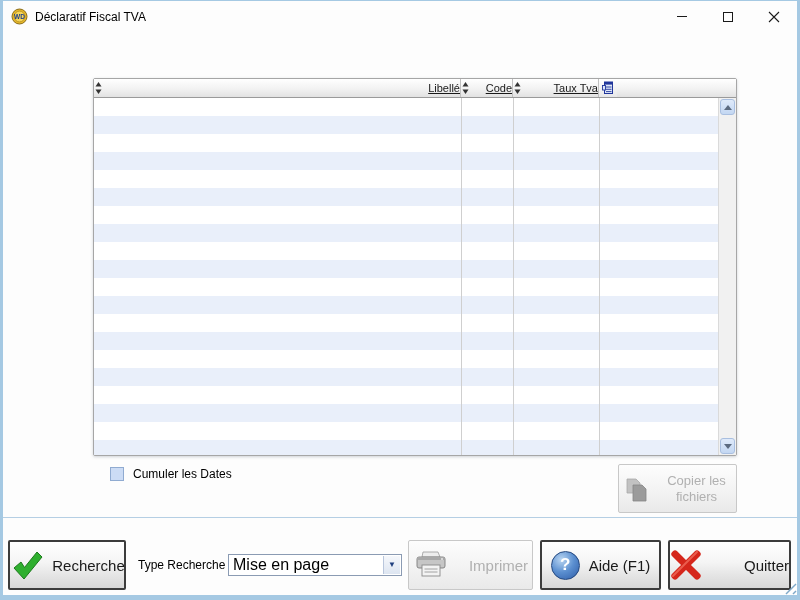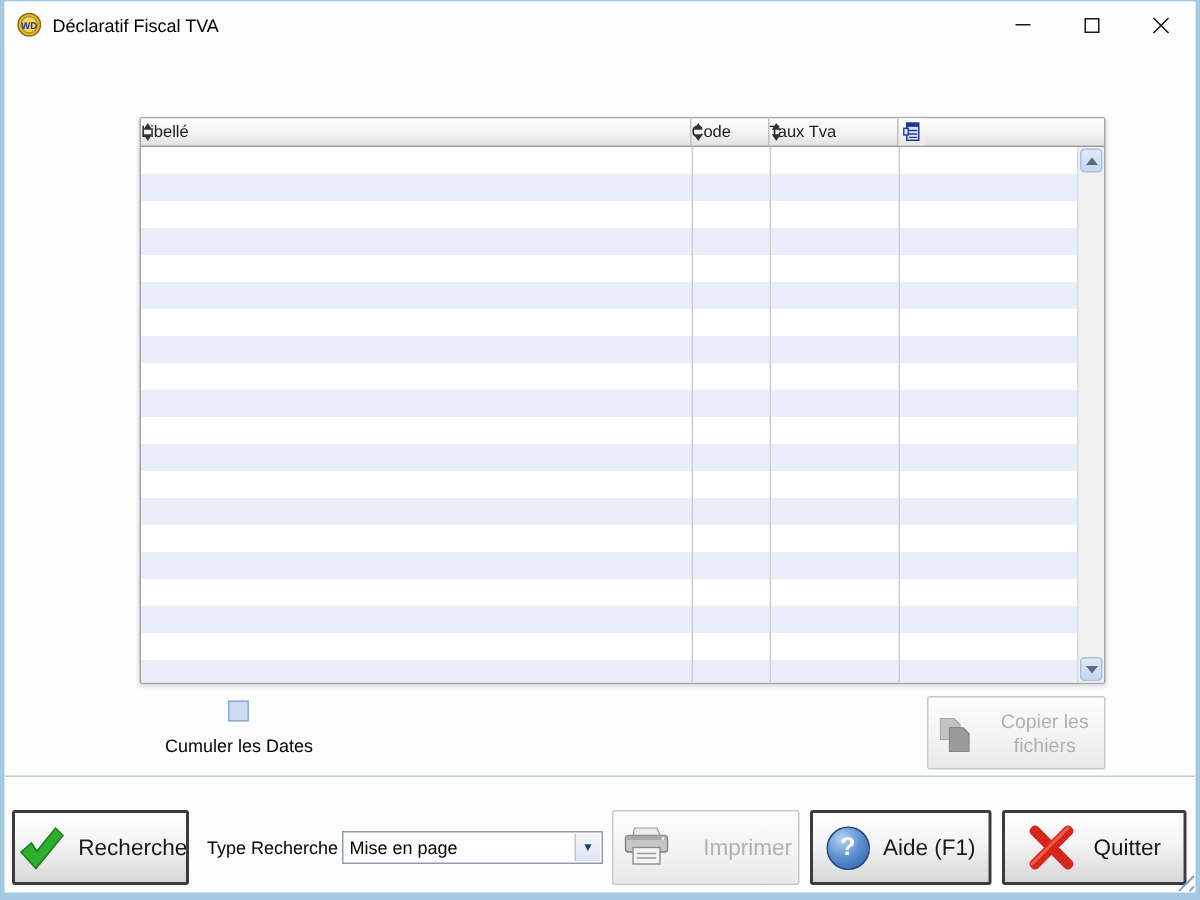--- a/index.html
+++ b/index.html
@@ -23,22 +23,22 @@
 
   
   .grid{
     position:absolute; left:90px; top:77px; width:644px; height:378px;
     background:#ffffff; border:1px solid #a6a6a6; border-radius:2px;
     box-shadow:0 1px 3px rgba(120,130,140,0.35);
   }
   .grid-header{ position:absolute; top:0; left:0; right:0; height:19px; display:flex;
     background:linear-gradient(180deg,#ffffff 0%,#f2f2f2 55%,#e2e2e2 100%);
     border-bottom:1px solid #9a9a9a; }
-  .hcell{ position:relative; display:flex; align-items:center; justify-content:flex-start;
-    font-size:11px; color:#1a1a1a; border-right:1px solid #c0c0c0; cursor:pointer; }
+  .hcell{ position:relative; display:flex; align-items:center; justify-content:flex-end;
+    font-size:11px; color:#1a1a1a; border-right:1px solid #c0c0c0; cursor:pointer;text-decoration:underline; }
   .hcell .sort{ position:absolute; left:1px; top:3px; }
   .hc-0{ width:367px; } .hc-1{ width:52px; } .hc-2{ width:86px; } .hc-3{ width:120px; }
   .hcorner{ width:18px; display:flex; align-items:center; justify-content:center; cursor:pointer;
     background:linear-gradient(180deg,#ffffff 0%,#e8e8e8 100%); }
 
   .grid-body{
     position:absolute; top:19px; left:0; right:18px; bottom:0;
     background:repeating-linear-gradient(180deg,#ffffff 0px,#ffffff 18px,#e9effa 18px,#e9effa 36px);
   }
   .col-line{ position:absolute; top:19px; bottom:0; width:1px; background:#cfcfcf; }
@@ -47,53 +47,53 @@
   .vscroll{ position:absolute; top:19px; right:0; width:18px; bottom:0;
     background:#f1f1f1; border-left:1px solid #dadada; cursor:default; }
   .scroll-btn{ position:absolute; left:1px; right:1px; height:16px;
     background:linear-gradient(180deg,#dfeafa,#c3d7f2); border:1px solid #a9bfe0; border-radius:3px;
     display:flex; align-items:center; justify-content:center; cursor:pointer; }
   .scroll-up{ top:1px; } .scroll-down{ bottom:1px; }
   .tri-up{ width:0; height:0; border-left:4px solid transparent; border-right:4px solid transparent; border-bottom:5px solid #5c6b80; }
   .tri-down{ width:0; height:0; border-left:4px solid transparent; border-right:4px solid transparent; border-top:5px solid #5c6b80; }
 
   
-  .chk-field{ position:absolute; left:107px; top:466px; display:flex; align-items:center; gap:9px; cursor:pointer;flex-direction:column; }
+  .chk-field{ position:absolute; left:107px; top:466px; display:flex; align-items:center; gap:9px; cursor:pointer; }
   .chk-box{ width:14px; height:14px; background:#ccdcf5; border:1px solid #90abd1; }
   .chk-label{ font-size:12px; color:#000; }
 
   
   .btn{ position:absolute; display:flex; align-items:center; justify-content:center;
     border-radius:2px; cursor:pointer; font-size:15px; color:#1a1a1a;
     background:linear-gradient(180deg,#ffffff 0%,#f4f4f4 45%,#e6e6e6 70%,#d7d7d7 100%);
     border:2px solid #3c3c3c; }
   .btn .icon{ flex:0 0 auto; }
   .btn-disabled{ border:1px solid #c8c8c8; color:#b0b0b0;
     background:linear-gradient(180deg,#fdfdfd 0%,#f3f3f3 55%,#e9e9e9 100%); cursor:default; }
 
   .copy-btn{ left:615px; top:463px; width:119px; height:49px; font-size:13px; gap:6px; }
   .copy-btn .lbl{ width:72px; text-align:center; line-height:1.2; }
 
   .separator{ position:absolute; left:0; right:0; top:516px; height:1px; background:#b5cfe4; }
 
   .search-btn{ left:5px; top:539px; width:118px; height:50px; gap:7px; }
   .print-btn{ left:405px; top:539px; width:125px; height:50px; gap:20px; }
   .help-btn{ left:537px; top:539px; width:121px; height:50px; gap:9px; }
-  .quit-btn{ left:665px; top:539px; width:123px; height:50px; gap:12px; }
+  .quit-btn{ left:665px; top:539px; width:123px; height:50px; gap:12px;justify-content:space-between; }
 
   .help-glyph{ width:29px; height:29px; border-radius:50%;
     background:radial-gradient(circle at 35% 28%, #b9d5f1 0%, #5b8fd0 48%, #2d5ba6 100%);
     border:1px solid #24487f; color:#ffffff; font-weight:bold; font-size:17px;
     display:flex; align-items:center; justify-content:center; }
 
   .type-label{ position:absolute; left:135px; top:557px; font-size:12px; color:#000; }
 
   .combo{ position:absolute; left:225px; top:553px; width:174px; height:22px;
     background:#ffffff; border:1px solid #8b9bb3; cursor:pointer; }
-  .combo-value{ position:absolute; left:4px; top:0; line-height:20px; font-size:12px; color:#000; }
+  .combo-value{ position:absolute; left:4px; top:0; line-height:20px; font-size:16px; color:#000; }
   .combo-arrow-btn{ position:absolute; right:1px; top:1px; bottom:1px; width:17px;
     background:linear-gradient(180deg,#f5f7fb 0%,#dde5f1 100%); border-left:1px solid #b9c6dc;
     display:flex; align-items:center; justify-content:center; }
   .combo-arrow-btn span{ font-size:8px; color:#1f3f7f; line-height:1; }
 
   .resize-grip{ position:absolute; right:0; bottom:0; width:14px; height:14px; cursor:nwse-resize; }
 </style>
 </head>
 <body>
 

